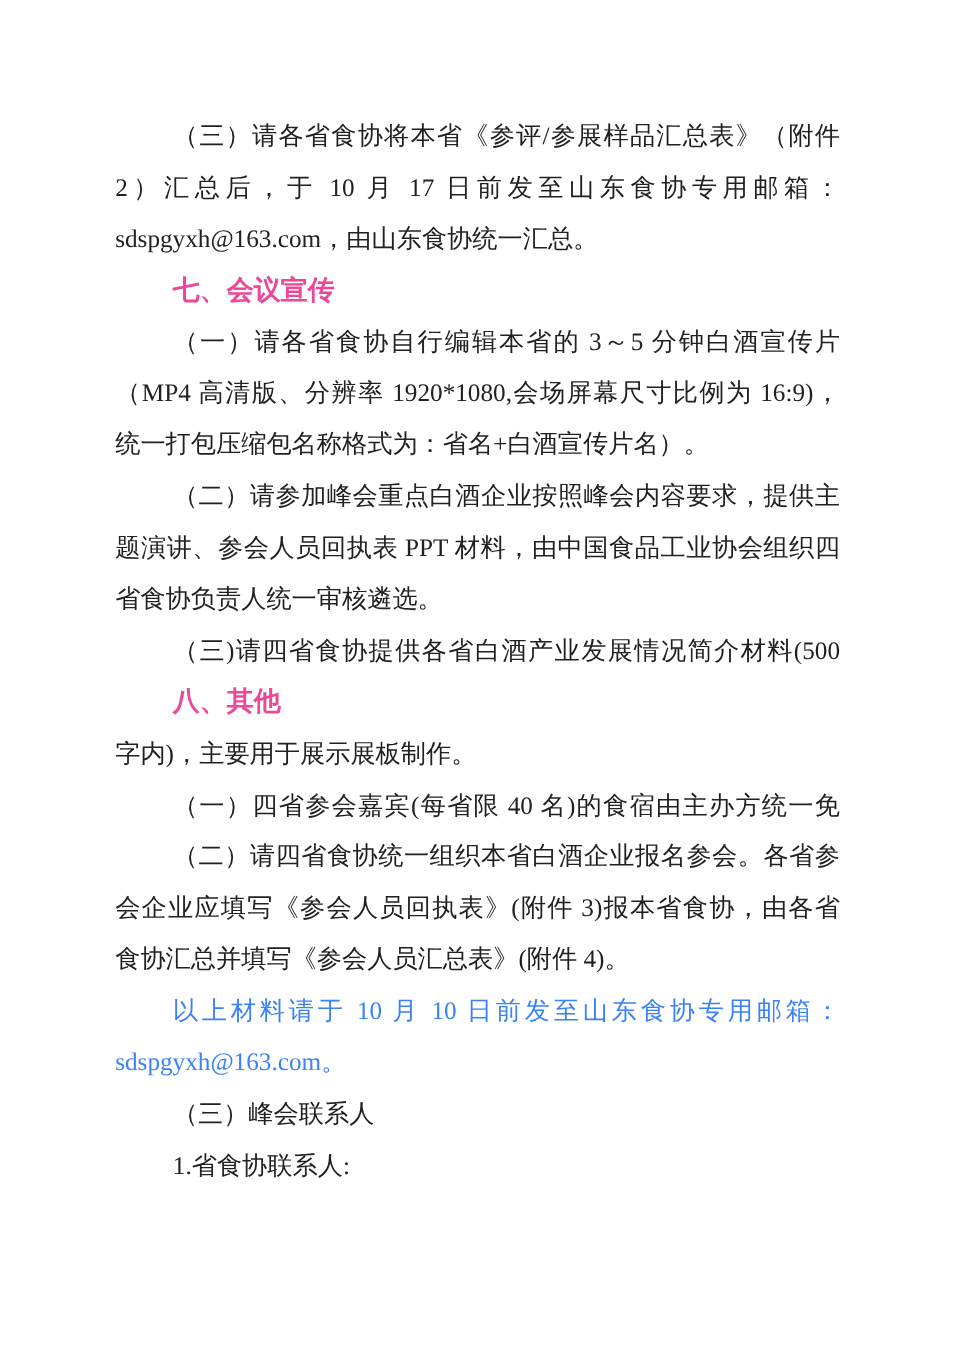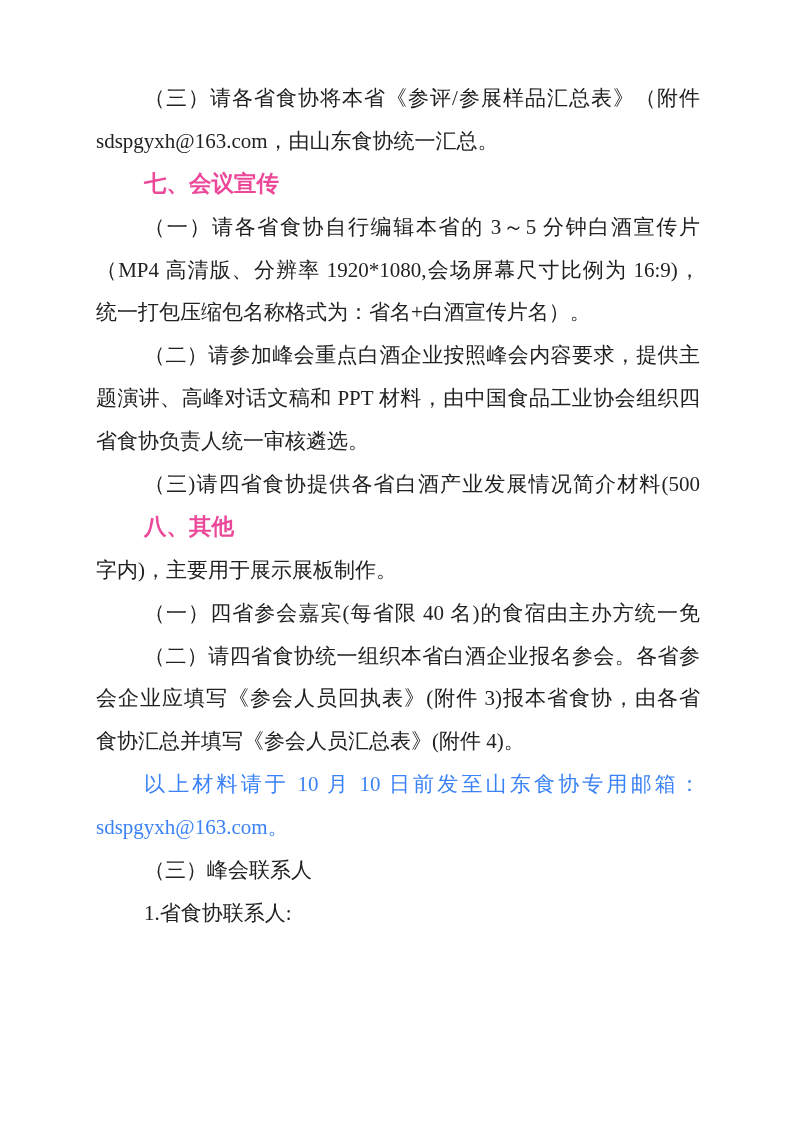--- a/index.html
+++ b/index.html
@@ -10,21 +10,21 @@
   .page {
     position: relative;
     width: 794px;
     height: 1123px;
     background: #ffffff;
     overflow: hidden;
   }
   .content {
     position: absolute;
     left: 96px;
-    top: 77px;
+    top: 92px;
     width: 604px;
   }
   .line {
     font-family: "Liberation Serif", "DejaVu Serif", serif;
     font-size: 21px;
     line-height: 42.9px;
     height: 42.9px;
     color: #212121;
     text-align: left;
     text-align-last: left;
@@ -46,27 +46,28 @@
     font-weight: 400;
     color: #3b82f6;
   }
 </style>
 </head>
 <body>
 
 <div class="page">
   <div class="content" id="doc-content">
       <div class="line body indent fill">（三）请各省食协将本省《参评/参展样品汇总表》（附件</div>
+      <div class="line body fill">2）汇总后，于 10 月 17 日前发至山东食协专用邮箱：</div>
       <div class="line body">sdspgyxh@163.com，由山东食协统一汇总。</div>
       <div class="line heading indent">七、会议宣传</div>
       <div class="line body indent fill">（一）请各省食协自行编辑本省的 3～5 分钟白酒宣传片</div>
       <div class="line body fill">（MP4 高清版、分辨率 1920*1080,会场屏幕尺寸比例为 16:9)，</div>
       <div class="line body">统一打包压缩包名称格式为：省名+白酒宣传片名）。</div>
       <div class="line body indent fill">（二）请参加峰会重点白酒企业按照峰会内容要求，提供主</div>
-      <div class="line body fill">题演讲、高峰对话文稿和 PPT 材料，由中国食品工业协会组织四</div>
+      <div class="line body fill">题演讲、参会人员回执表 PPT 材料，由中国食品工业协会组织四</div>
       <div class="line body">省食协负责人统一审核遴选。</div>
       <div class="line body indent fill">（三)请四省食协提供各省白酒产业发展情况简介材料(500</div>
       <div class="line heading indent">八、其他</div>
       <div class="line body">字内)，主要用于展示展板制作。</div>
       <div class="line body indent fill">（一）四省参会嘉宾(每省限 40 名)的食宿由主办方统一免</div>
       <div class="line body indent fill">（二）请四省食协统一组织本省白酒企业报名参会。各省参</div>
       <div class="line body fill">会企业应填写《参会人员回执表》(附件 3)报本省食协，由各省</div>
       <div class="line body">食协汇总并填写《参会人员汇总表》(附件 4)。</div>
       <div class="line boldkai indent fill">以上材料请于 10 月 10 日前发至山东食协专用邮箱：</div>
       <div class="line boldkai">sdspgyxh@163.com。</div>

